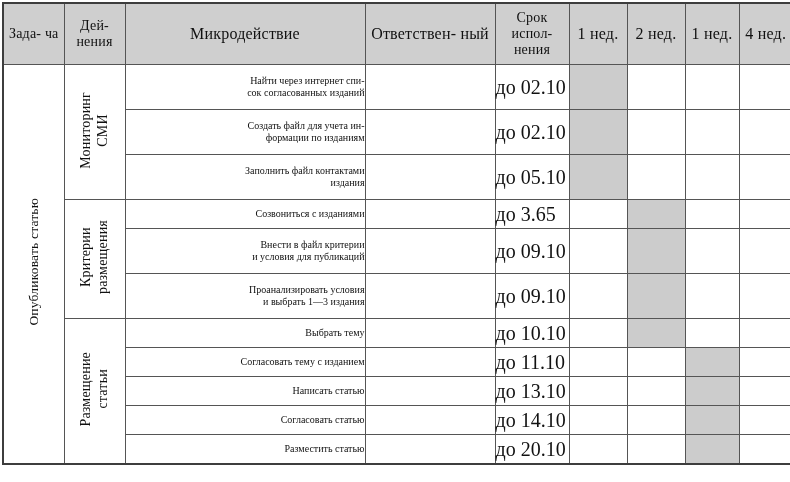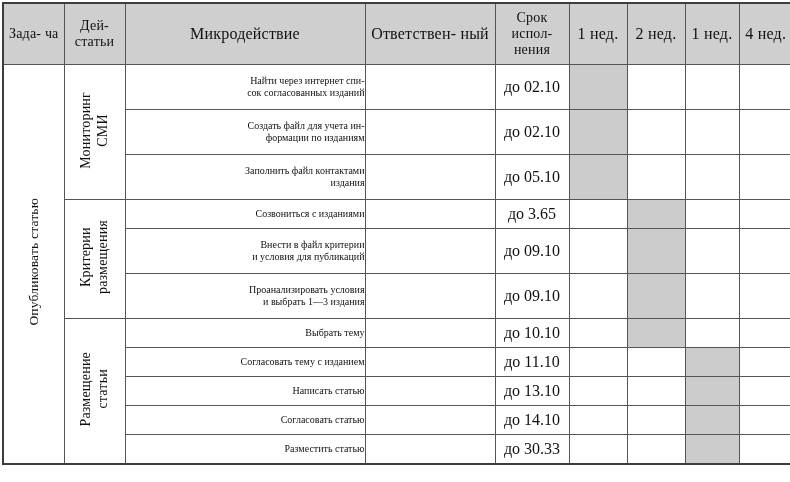--- a/index.html
+++ b/index.html
@@ -68,22 +68,22 @@
   
   td.micro {
     padding: 3px 4px 3px 8px;
     font-size: 10px;
     line-height: 1.2;
     text-align: right;
     white-space: pre-line;
   }
   td.resp { background: #ffffff; }
   td.due {
-    text-align: center;
-    font-size: 16px;
+    text-align: left;
+    font-size: 20px;
     padding: 2px 3px;
     vertical-align: bottom;
   }
   td.due.mid { vertical-align: middle; }
   td.week { background: #ffffff; }
   td.week.on { background: #cccccc; }
 
   tr.r-tall td { height: 44px; }
   tr.r-short td { height: 28px; margin-left: 29px; }
 </style>
@@ -100,21 +100,21 @@
     <col style="width:58px">
       <col style="width:58px">
       <col style="width:54px">
       <col style="width:54px">
   </colgroup>
   <thead>
     <tr>
       <th class="h-narrow">Зада-
 ча</th>
       <th class="h-narrow">Дей-
-статьи</th>
+нения</th>
       <th class="h-wide">Микродействие</th>
       <th class="h-wide">Ответствен-
 ный</th>
       <th class="h-narrow">Срок
 испол-
 нения</th>
       <th class="h-week">1
 нед.</th>
       <th class="h-week">2
 нед.</th>
@@ -223,20 +223,20 @@
         <td class="resp"></td>
         <td class="due mid">до 14.10</td>
         <td class="week"></td>
         <td class="week"></td>
         <td class="week on"></td>
         <td class="week"></td>
       </tr>
       <tr class="r-short">
         <td class="micro">Разместить статью</td>
         <td class="resp"></td>
-        <td class="due mid">до 30.33</td>
+        <td class="due mid">до 20.10</td>
         <td class="week"></td>
         <td class="week"></td>
         <td class="week on"></td>
         <td class="week"></td>
       </tr>
     </tbody>
 </table>
 
 </body></html>

